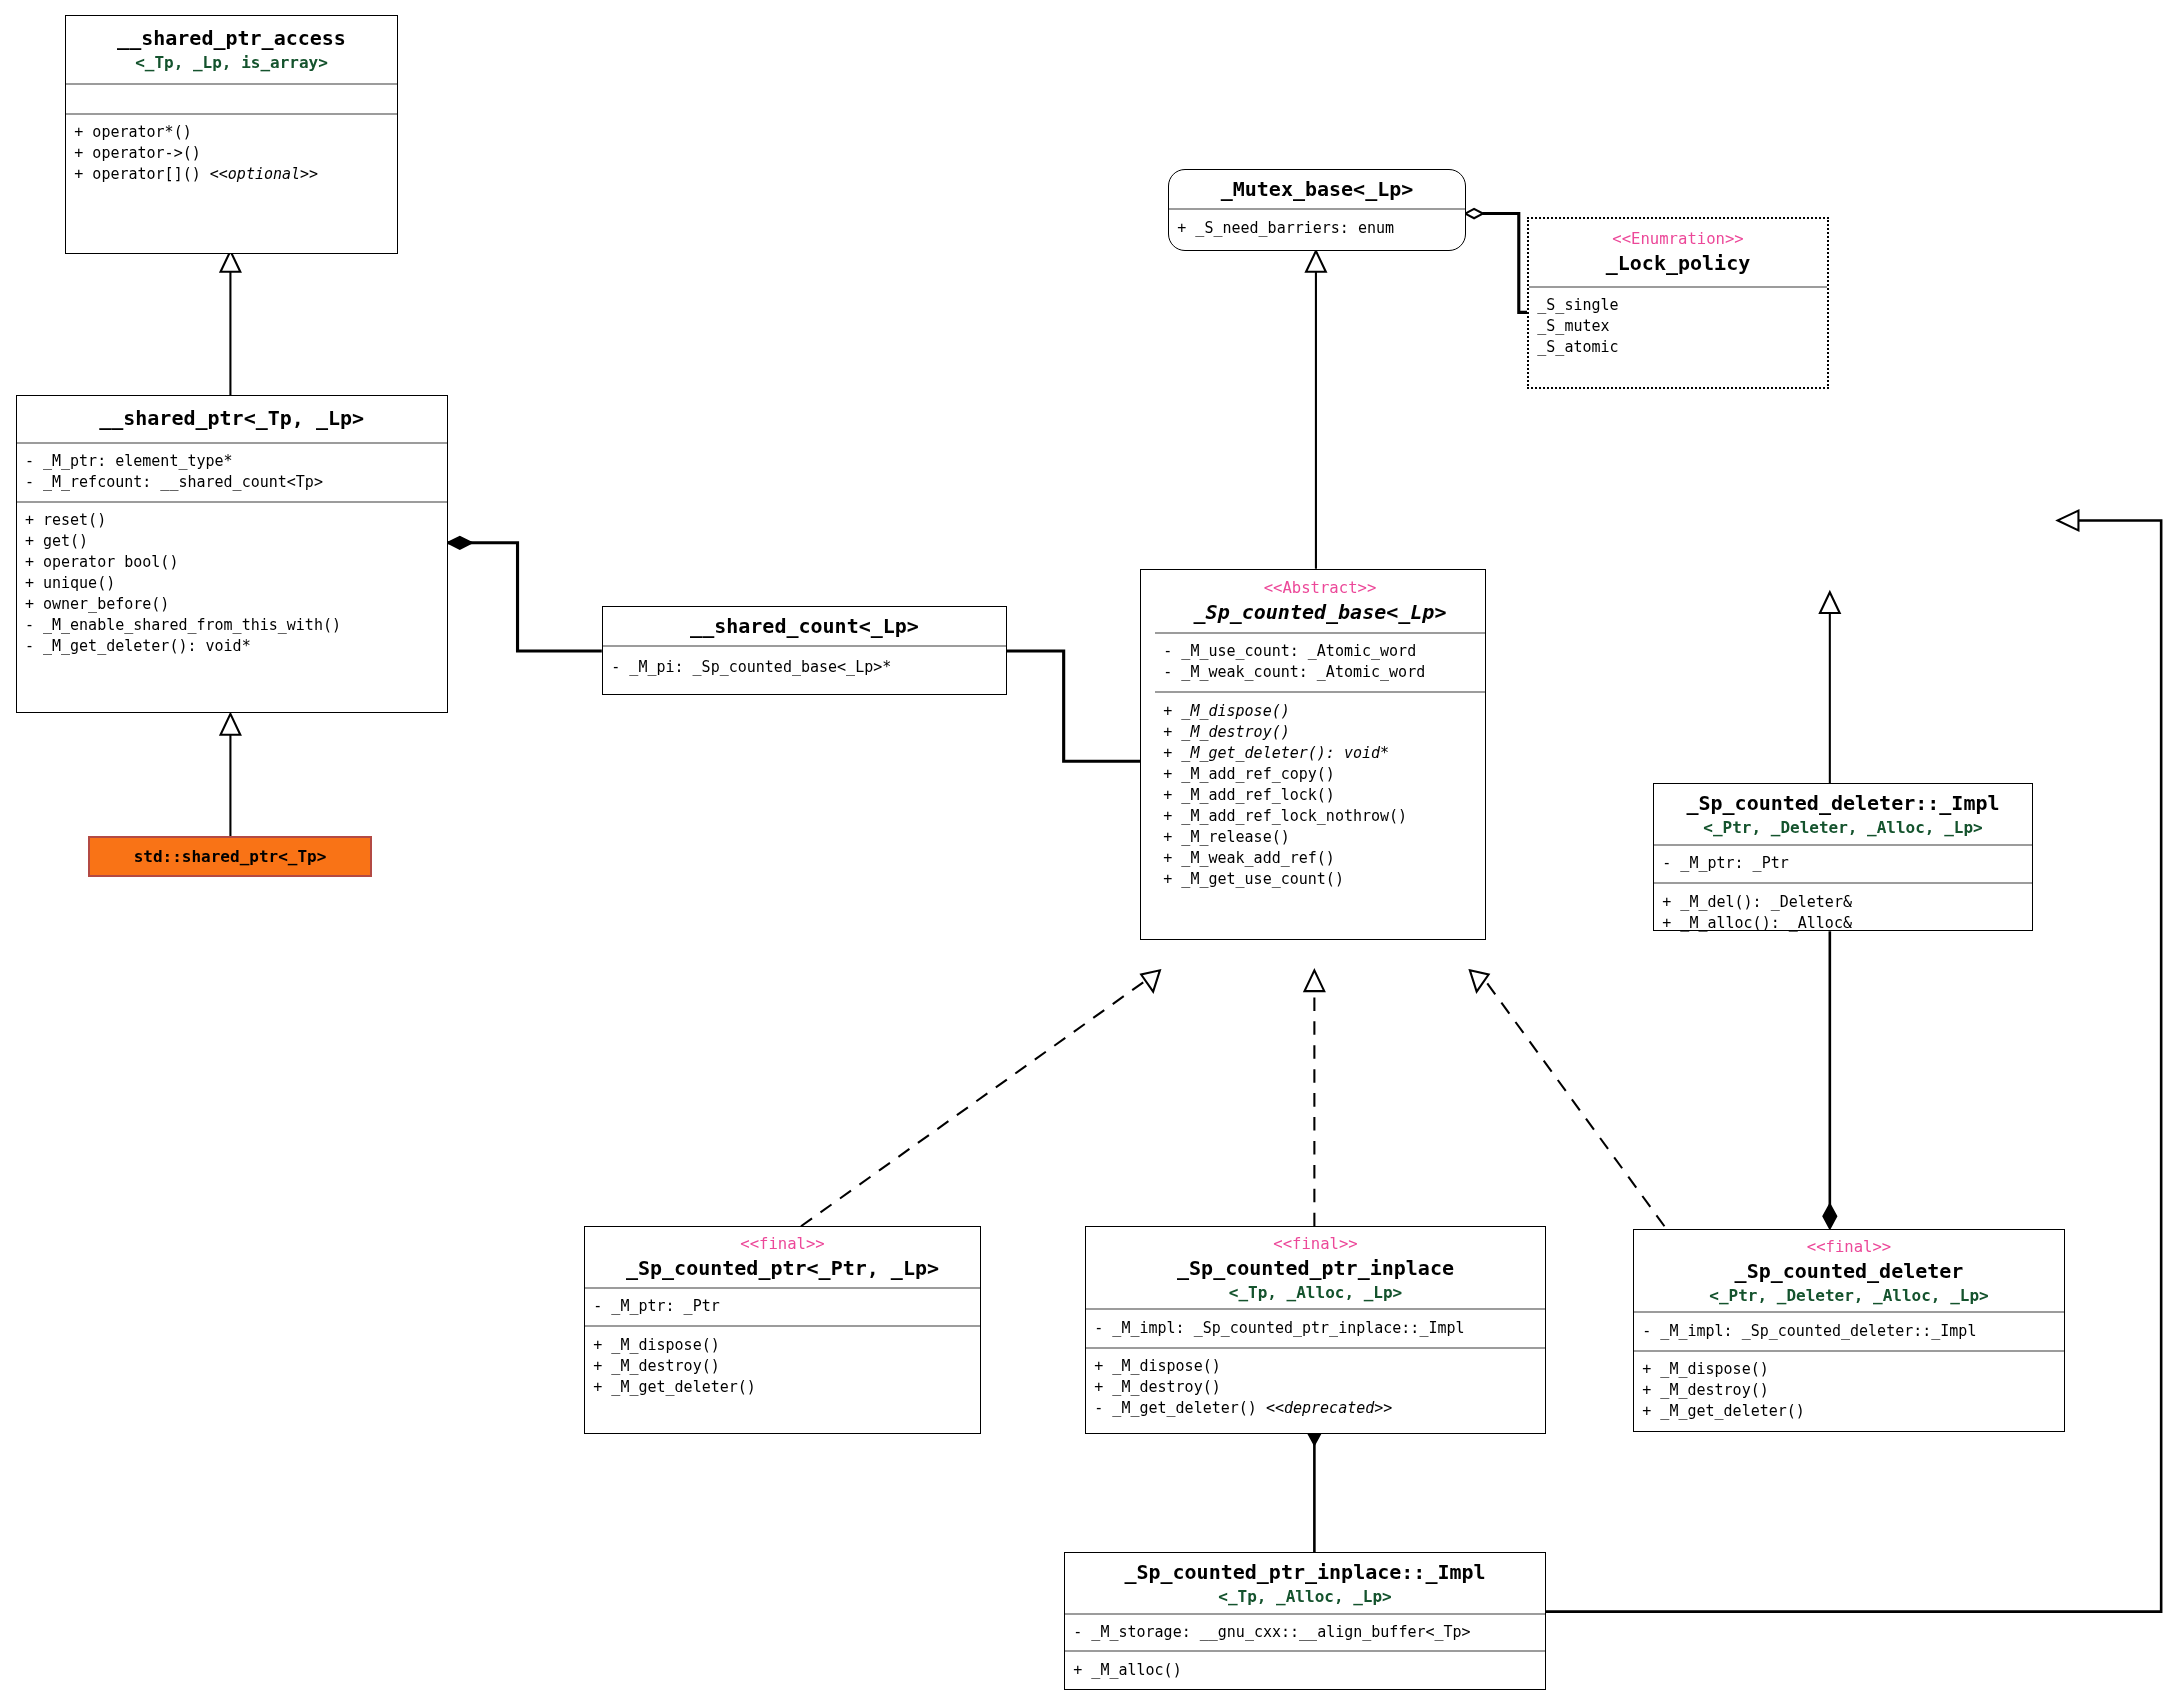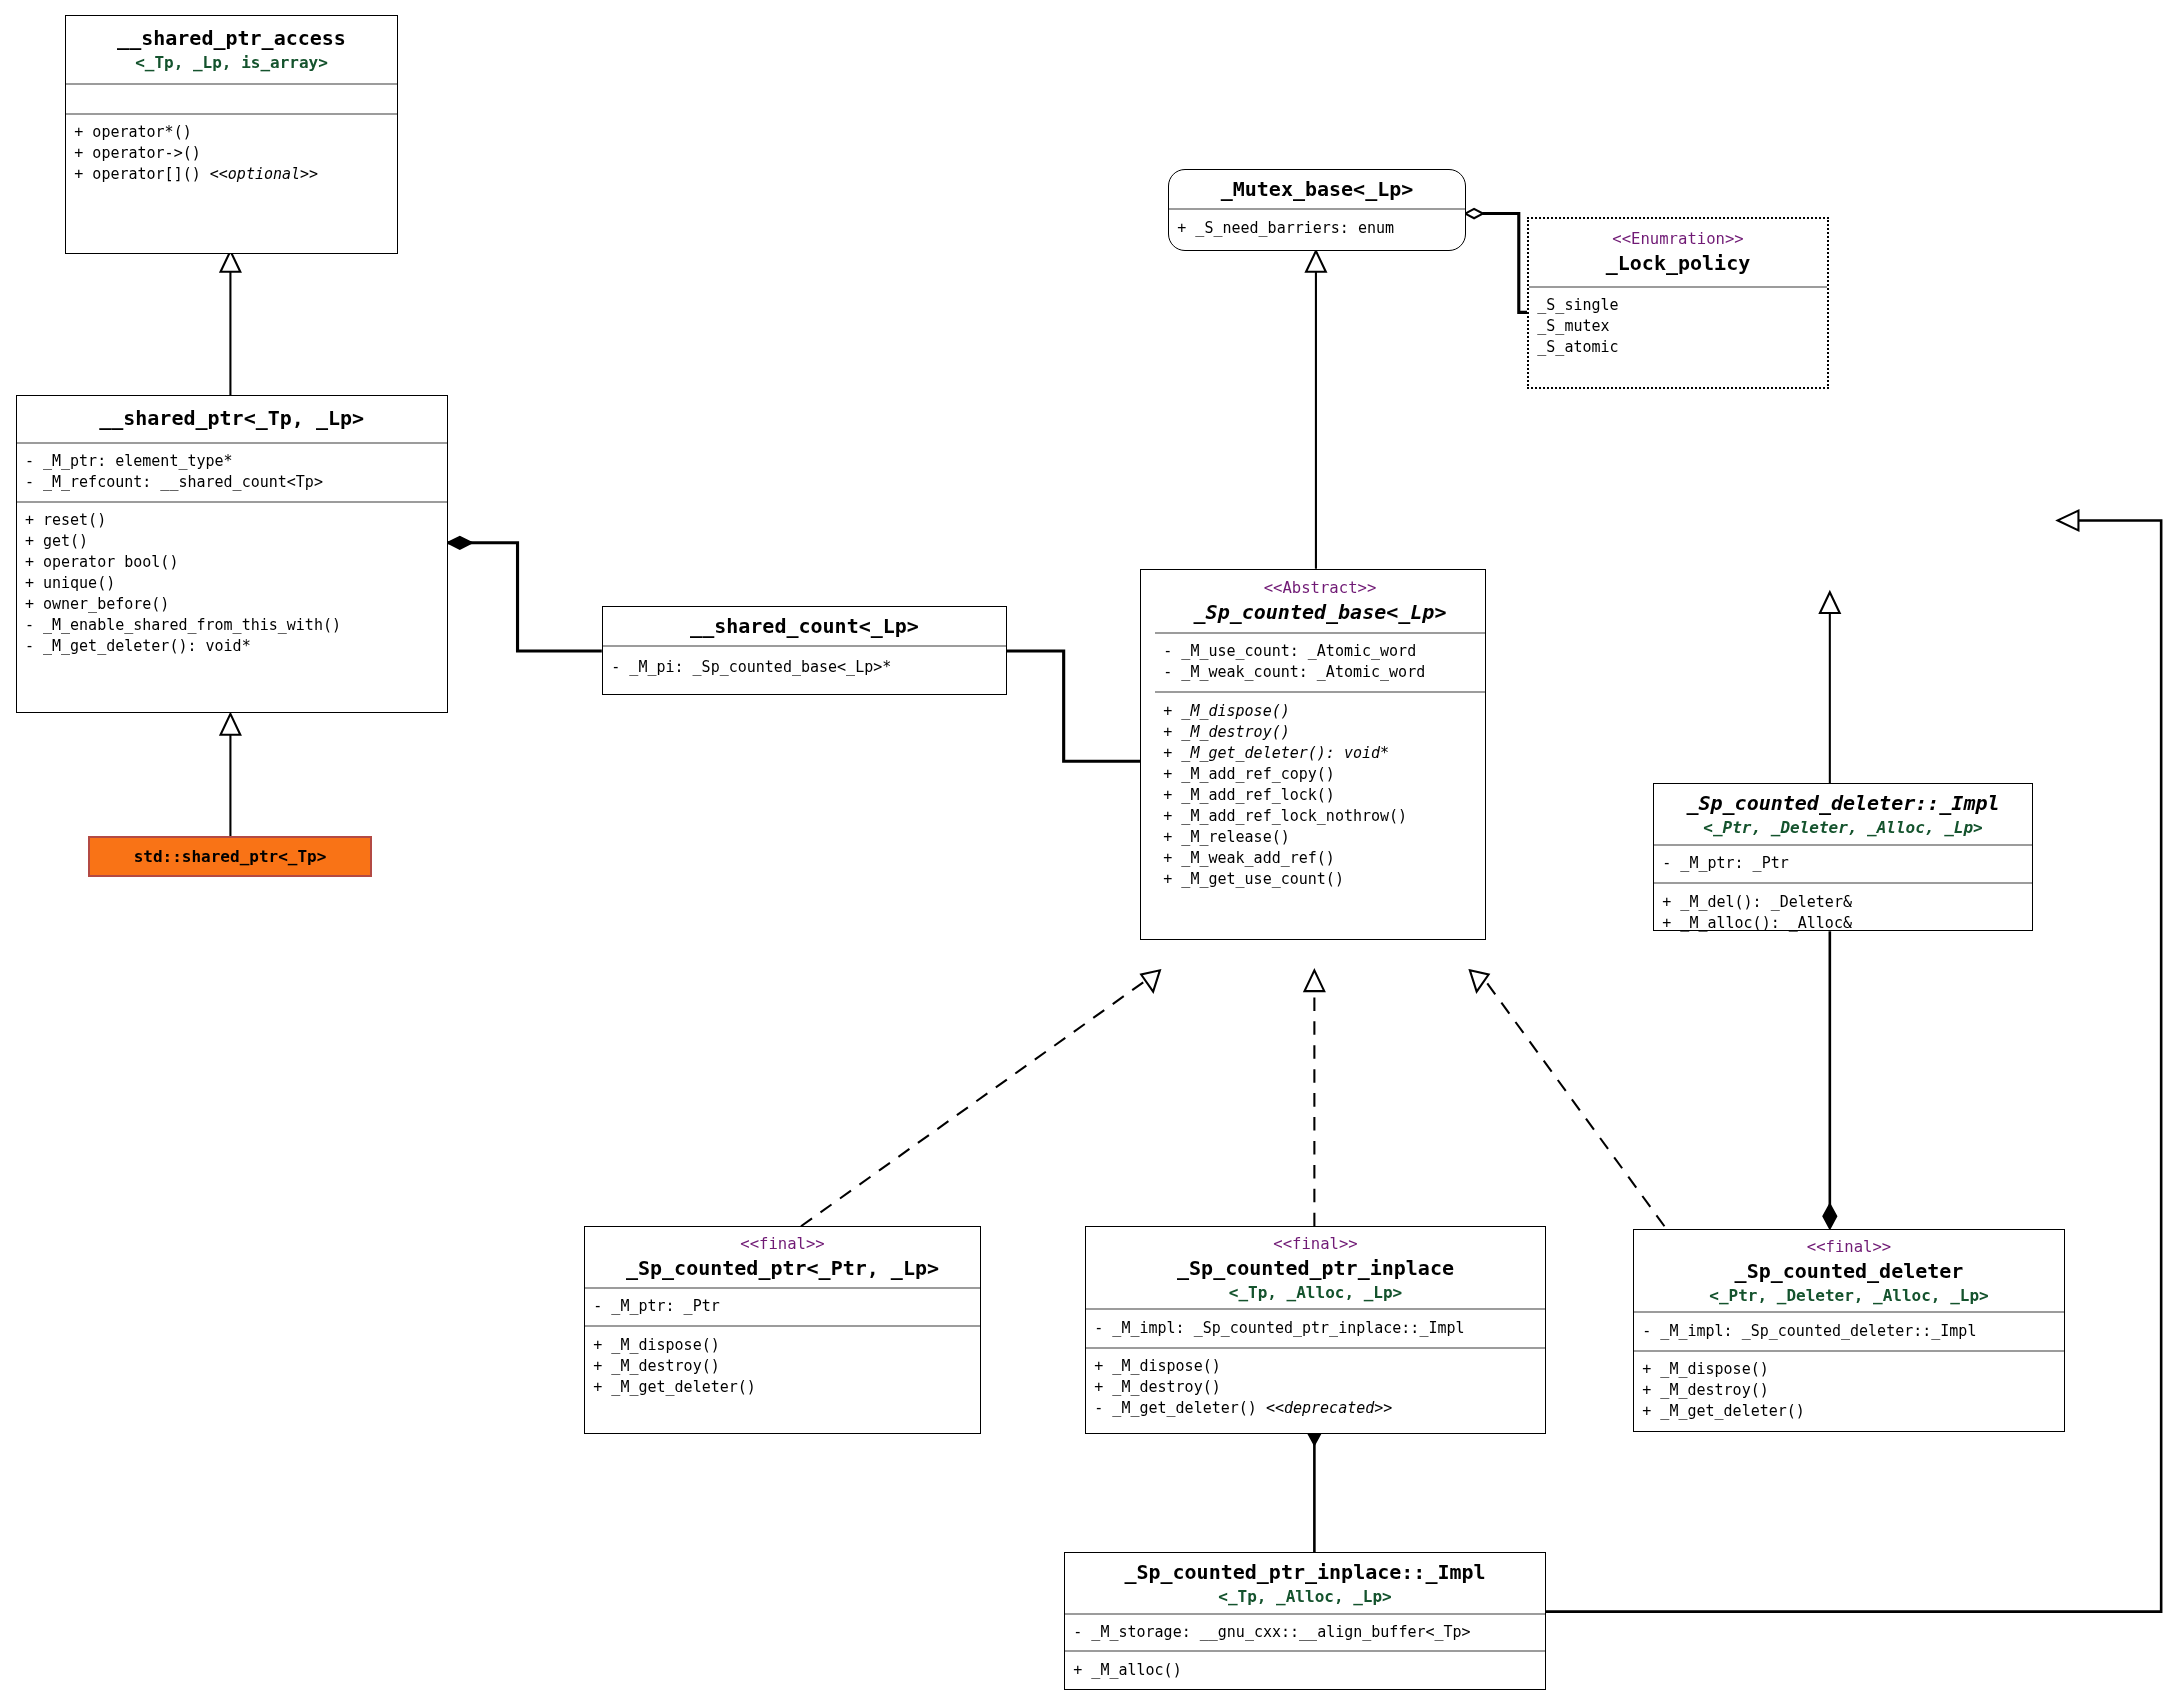--- a/index.html
+++ b/index.html
@@ -48,21 +48,21 @@
   }
   .hdr {
     text-align: center;
     padding-top: 9.4px;
     padding-bottom: 9.4px;
   }
   .hdr .stereo {
     font-size: 15.6px;
     font-weight: normal;
     line-height: 1.32;
-    color: #701a75;
+    color: #ec4899;
     white-space: nowrap;
   }
   .hdr .cname {
     font-size: 20px;
     font-weight: bold;
     line-height: 1.34;
     color: #000;
     white-space: nowrap;
   }
   .hdr .cname.abstract {
@@ -254,21 +254,21 @@
       <div class="member">+ _M_add_ref_lock()</div>
       <div class="member">+ _M_add_ref_lock_nothrow()</div>
       <div class="member">+ _M_release()</div>
       <div class="member">+ _M_weak_add_ref()</div>
       <div class="member">+ _M_get_use_count()</div>
     </div>
   </div>
 
 
   <div class="uml-box" style="left:1653px; top:783px; width:380px; height:148px;">
-    <div class="compartment hdr" style="padding-top:6.2px; padding-bottom:5.2px;font-style:italic;">
+    <div class="compartment hdr" style="padding-top:6.2px; padding-bottom:5.2px;">
       <div class="cname">_Sp_counted_deleter::_Impl</div>
       <div class="targs">&lt;_Ptr, _Deleter, _Alloc, _Lp&gt;</div>
     </div>
     <div class="compartment" style="padding-top:7.3px; padding-bottom:8.3px;">
       <div class="member">-  _M_ptr: _Ptr</div>
     </div>
     <div class="compartment" style="flex:1; padding-top:7.3px;">
       <div class="member">+ _M_del(): _Deleter&amp;</div>
       <div class="member">+ _M_alloc(): _Alloc&amp;</div>
     </div>

